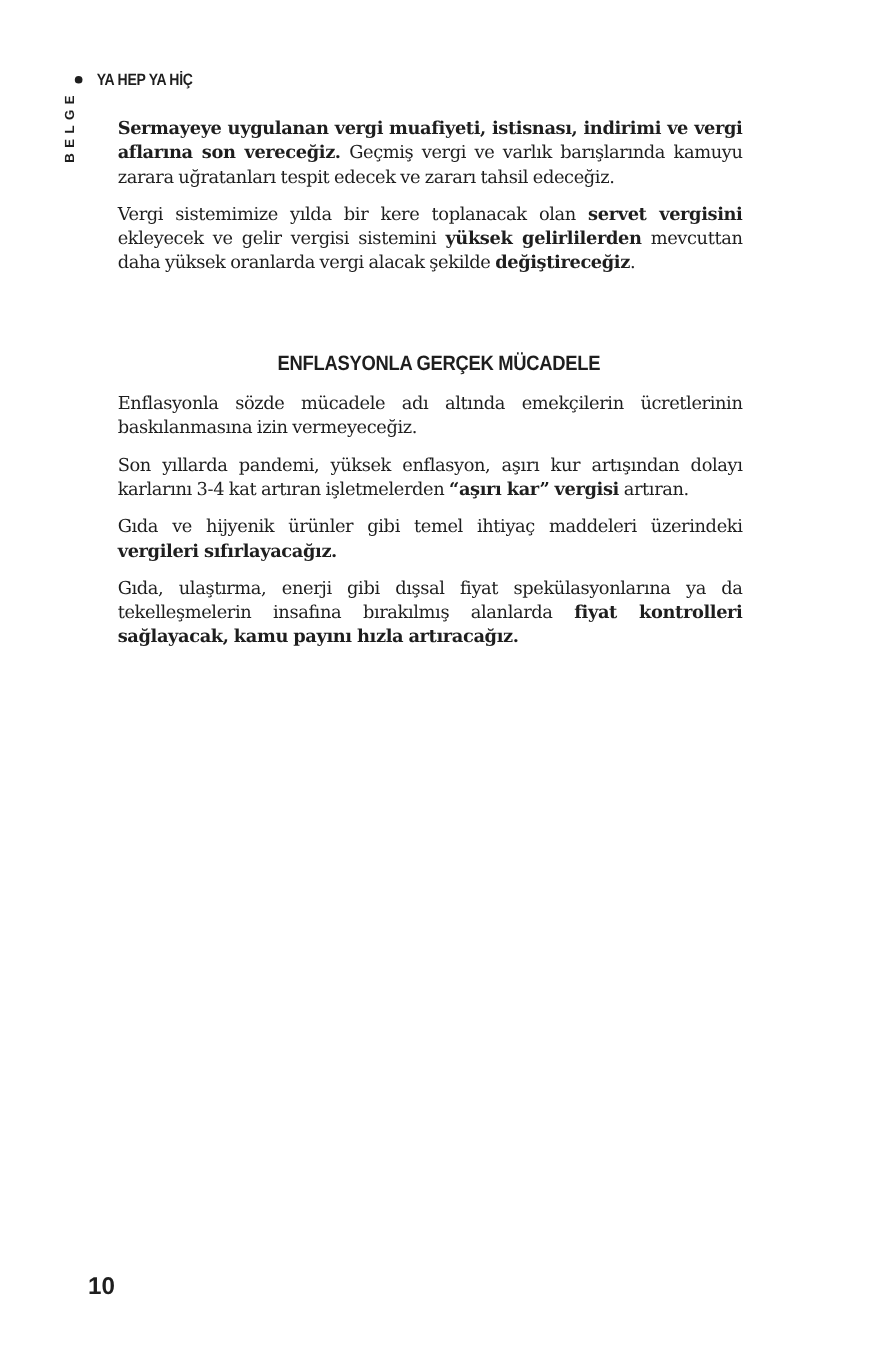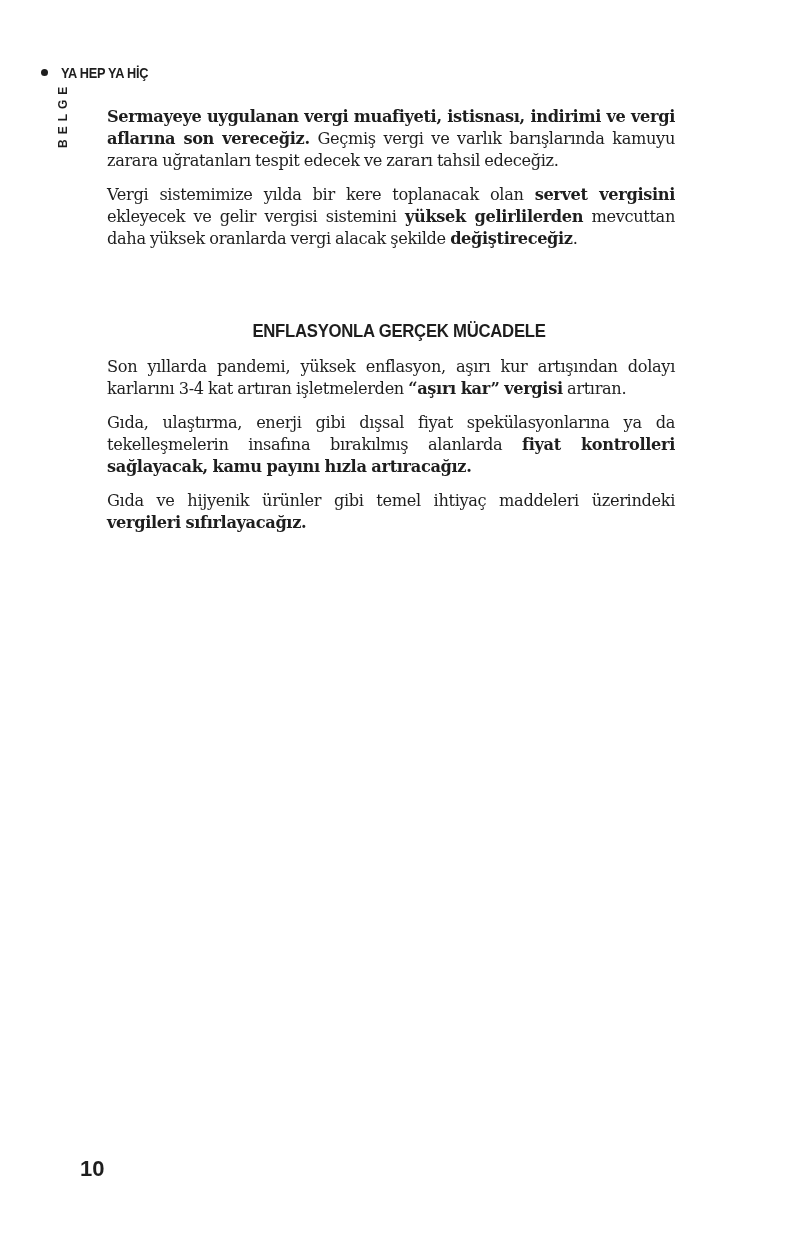--- a/index.html
+++ b/index.html
@@ -1,17 +1,17 @@
 <!DOCTYPE html>
 <html><head>
   <meta charset="utf-8">
   <style>
     html, body { margin: 0; padding: 0; background: #ffffff; }
     body { width: 798px; height: 1241px; position: relative; overflow: hidden; color: #1e1e1e; }
-    .running-head { position: absolute; left: 41px; top: 64px; display: flex; align-items: center; }
+    .running-head { position: absolute; left: 68px; top: 64px; display: flex; align-items: center; }
     .bullet { width: 7px; height: 7px; border-radius: 50%; background: #1e1e1e; margin-right: 13px; }
     .running-title { font-family: "Liberation Sans", sans-serif; font-weight: bold; font-size: 15px; letter-spacing: -0.3px; transform: scaleX(0.85); transform-origin: left center; }
     .side-label { position: absolute; left: 56px; top: 148px; transform: rotate(-90deg); transform-origin: left top; font-family: "Liberation Sans", sans-serif; font-weight: bold; font-size: 12px; letter-spacing: 5px; }
     .content { position: absolute; left: 107px; top: 106px; width: 584px; font-family: "DejaVu Serif", serif; font-size: 16.2px; line-height: 22px; }
     .content p { margin: 0 16px 12px 0; text-align: justify; letter-spacing: -0.35px; word-spacing: -0.5px; }
     .content b { font-weight: bold; }
     .section-heading { text-align: center; font-family: "Liberation Sans", sans-serif; font-weight: bold; font-size: 19px; margin: 70px 0 14px 0; letter-spacing: -0.3px; transform: scaleX(0.88); }
     .page-number { position: absolute; left: 44px; top: 1156px; font-family: "Liberation Sans", sans-serif; font-size: 22px; font-weight: bold; margin-left: 36px; }
   </style>
 </head>
@@ -26,22 +26,23 @@
 
 <div class="content">
   <p><b>Sermayeye uygulanan vergi muafiyeti, istisnası, indirimi ve vergi aflarına son vereceğiz.</b><span> Geçmiş vergi ve varlık barışlarında kamuyu zarara uğratanları tespit edecek ve zararı tahsil edeceğiz.</span></p>
 
   <p><span>Vergi sistemimize yılda bir kere toplanacak olan </span><b>servet vergisini</b><span> ekleyecek ve gelir vergisi sistemini </span><b>yüksek gelirlilerden</b><span> mevcuttan daha yüksek oranlarda vergi alacak şekilde </span><b>değiştireceğiz</b><span>.</span></p>
 
 
 
   <div class="section-heading">ENFLASYONLA GERÇEK MÜCADELE</div>
 
+  <p><span>Enflasyonla sözde mücadele adı altında emekçilerin ücretlerinin baskılanmasına izin vermeyeceğiz.</span></p>
 
   <p><span>Son yıllarda pandemi, yüksek enflasyon, aşırı kur artışından dolayı karlarını 3-4 kat artıran işletmelerden </span><b>“aşırı kar” vergisi</b><span> artıran.</span></p>
 
+  <p><span>Gıda ve hijyenik ürünler gibi temel ihtiyaç maddeleri üzerindeki </span><b>vergileri sıfırlayacağız.</b></p>
+
   <p><span>Gıda, ulaştırma, enerji gibi dışsal fiyat spekülasyonlarına ya da tekelleşmelerin insafına bırakılmış alanlarda </span><b>fiyat kontrolleri sağlayacak, kamu payını hızla artıracağız.</b></p>
-
-  <p><span>Gıda ve hijyenik ürünler gibi temel ihtiyaç maddeleri üzerindeki </span><b>vergileri sıfırlayacağız.</b></p>
 
 </div>
 
 <div class="page-number">10</div>
 
 </body></html>

